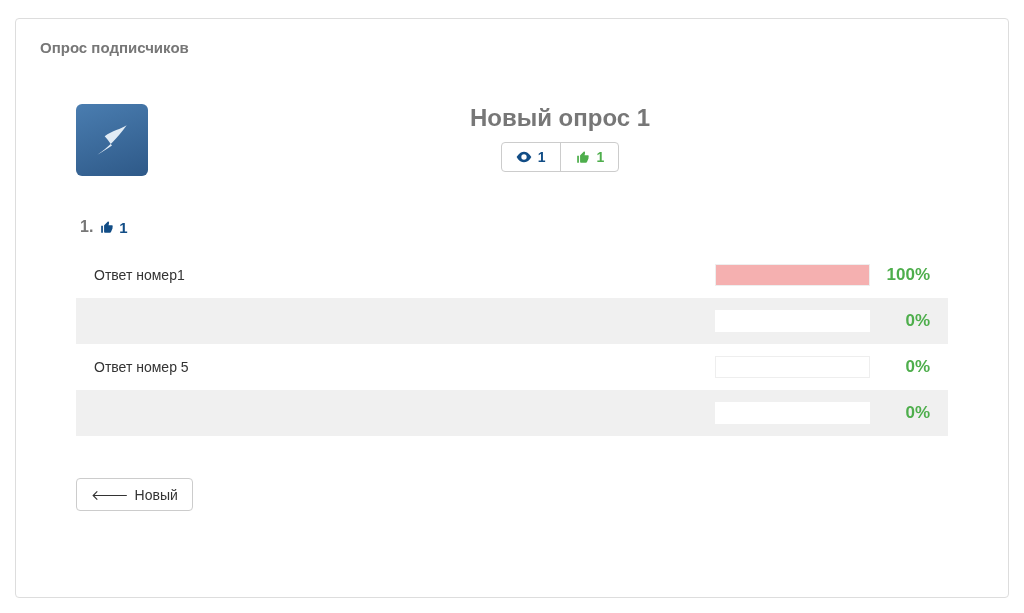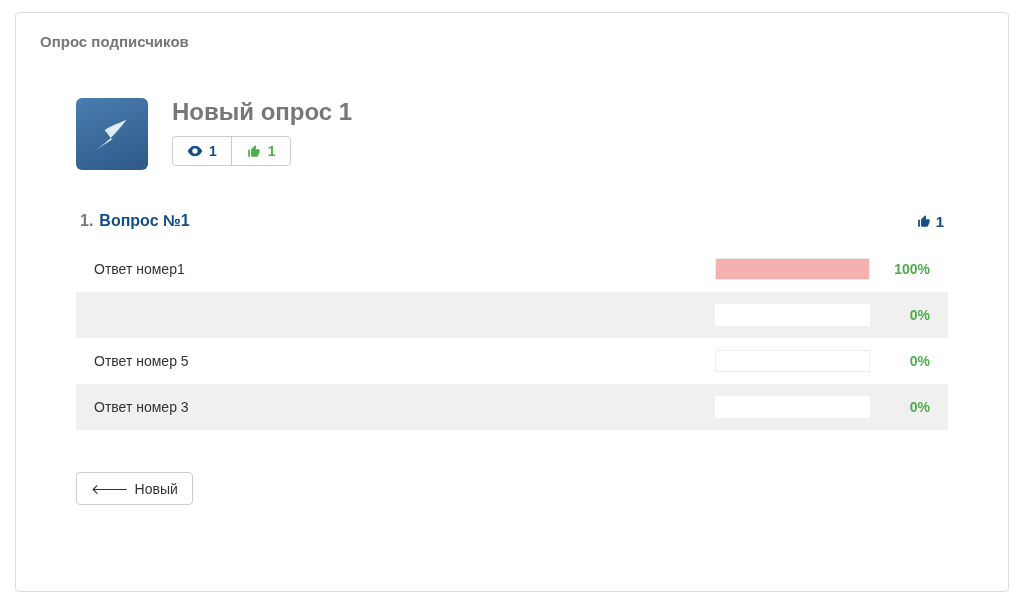--- a/index.html
+++ b/index.html
@@ -3,21 +3,21 @@
 <meta charset="utf-8">
 <style>
   * { box-sizing: border-box; margin: 0; padding: 0; }
   body {
     font-family: Arial, Helvetica, sans-serif;
     background: #fff;
     padding: 0;
   }
   .panel {
     width: 994px;
-    margin: 12px auto;
+    margin: 18px auto;
     border: 1px solid #ddd;
     border-radius: 4px;
     background: #fff;
     min-height: 580px;
     position: relative;
   }
   .panel-header {
     padding: 20px 24px 8px 24px;
   }
   .panel-title {
@@ -25,20 +25,21 @@
     font-weight: 700;
     color: #777;
   }
   .content {
     padding: 40px 60px 30px 60px;
   }
   .head-row {
     display: flex;
     align-items: flex-start;
     gap: 24px;
+    text-align: center;
   }
   .avatar {
     width: 72px;
     height: 72px;
     border-radius: 6px;
     background: linear-gradient(160deg, #4a7db0 0%, #2e5988 100%);
     display: flex;
     align-items: center;
     justify-content: center;
     flex: 0 0 72px;
@@ -133,21 +134,21 @@
     position: relative;
   }
   .answer-row.alt .bar-wrap { border-color: #fff; }
   .bar-fill {
     height: 100%;
     background: #f5b0b0;
   }
   .pct-cell {
     flex: 0 0 60px;
     text-align: right;
-    font-size: 14px;
+    font-size: 17px;
     font-weight: 700;
     color: #4eae4c;
   }
 
   .back-row {
     margin-top: 42px;
   }
   .btn-back {
     display: inline-flex;
     align-items: center;
@@ -193,21 +194,20 @@
             </svg>
             <span>1</span>
           </span>
         </div>
       </div>
     </div>
 
     <div class="question-block">
       <div class="question-row">
         <span class="q-number">1.</span>
-        <span class="q-text">Вопрос №1</span>
         <span class="q-votes">
           <svg viewBox="0 0 24 24">
             <path d="M2 22h3V10H2v12zm20-11c0-1.1-.9-2-2-2h-5.3l.8-4 .03-.32c0-.41-.17-.79-.44-1.06L14 2 7.6 8.6C7.22 8.95 7 9.45 7 10v10c0 1.1.9 2 2 2h8c.83 0 1.54-.5 1.84-1.22l2.54-6.03c.08-.2.12-.41.12-.63V11z" fill="#124d86"></path>
           </svg>
           <span>1</span>
         </span>
       </div>
 
       <div class="answers" id="answers">
           <div class="answer-row">
@@ -230,21 +230,20 @@
           <div class="answer-row">
             <div class="answer-label">Ответ номер 5</div>
             <div class="bar-cell">
               <div class="bar-wrap">
                 <div class="bar-fill" style="width: 0%;"></div>
               </div>
             </div>
             <div class="pct-cell">0%</div>
           </div>
           <div class="answer-row alt">
-            <div class="answer-label">Ответ номер 3</div>
             <div class="bar-cell">
               <div class="bar-wrap">
                 <div class="bar-fill" style="width: 0%;"></div>
               </div>
             </div>
             <div class="pct-cell">0%</div>
           </div>
         </div>
     </div>
 

